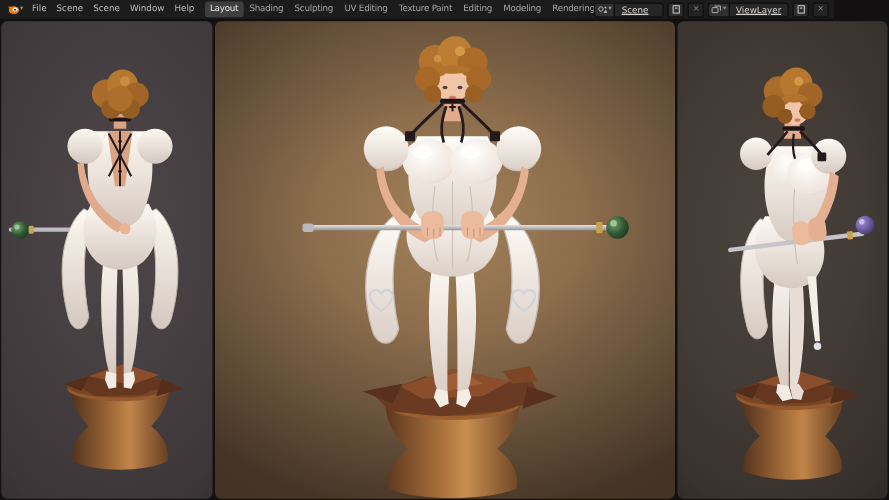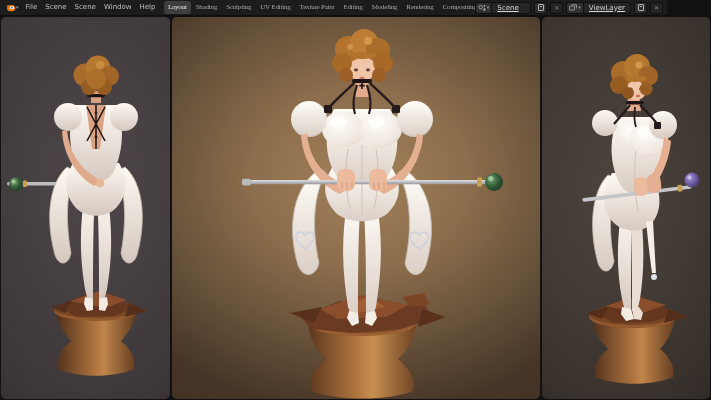--- a/index.html
+++ b/index.html
@@ -15,21 +15,21 @@
   .topbar {
     position:absolute; top:0; left:0; width:667px; height:16px;
     background:#1c1c1c; display:flex; align-items:center;
     font-size:7px; color:#c2bfbd; white-space:nowrap; z-index:10;
     border-bottom:1px solid #0e0e0e;
   }
   .logo-wrap { display:flex; align-items:center; padding:0 3px 0 5px; }
   .menus { display:flex; }
   .menu-item { padding:0 4px; line-height:15px; cursor:default; }
   .tabs { display:flex; align-items:center; margin-left:4px; overflow:hidden; letter-spacing:-0.2px; }
-  .tab { padding:0 4px; line-height:13px; border-radius:3px; color:#a8a5a3; margin:0 0.5px;font-family:Liberation Serif, serif; }
+  .tab { padding:0 4px; line-height:13px; border-radius:3px; color:#a8a5a3; margin:0 0.5px; }
   .tab.active { background:#3f3e3e; color:#e9e7e5; }
 
   .right-cluster { margin-left:auto; display:flex; align-items:center; gap:3px; padding-right:4px; }
   .selector { display:flex; align-items:center; height:12px; }
   .sel-iconbtn {
     display:flex; align-items:center; gap:1px; height:12px; padding:0 2px;
     background:#303030; border-radius:3px 0 0 3px; border:1px solid #0f0f0f; border-right:0;
   }
   .sel-field {
     height:12px; line-height:11px; padding:0 5px; min-width:40px;

